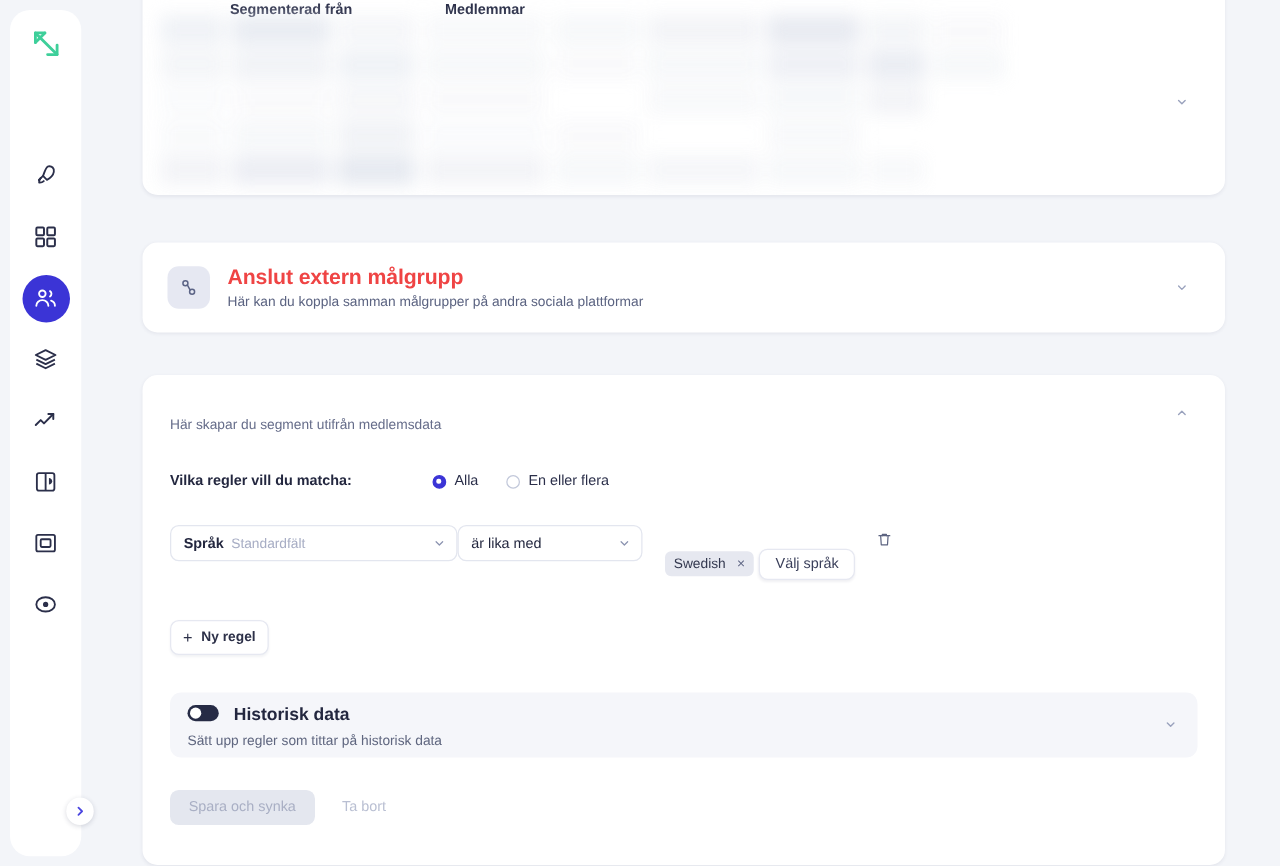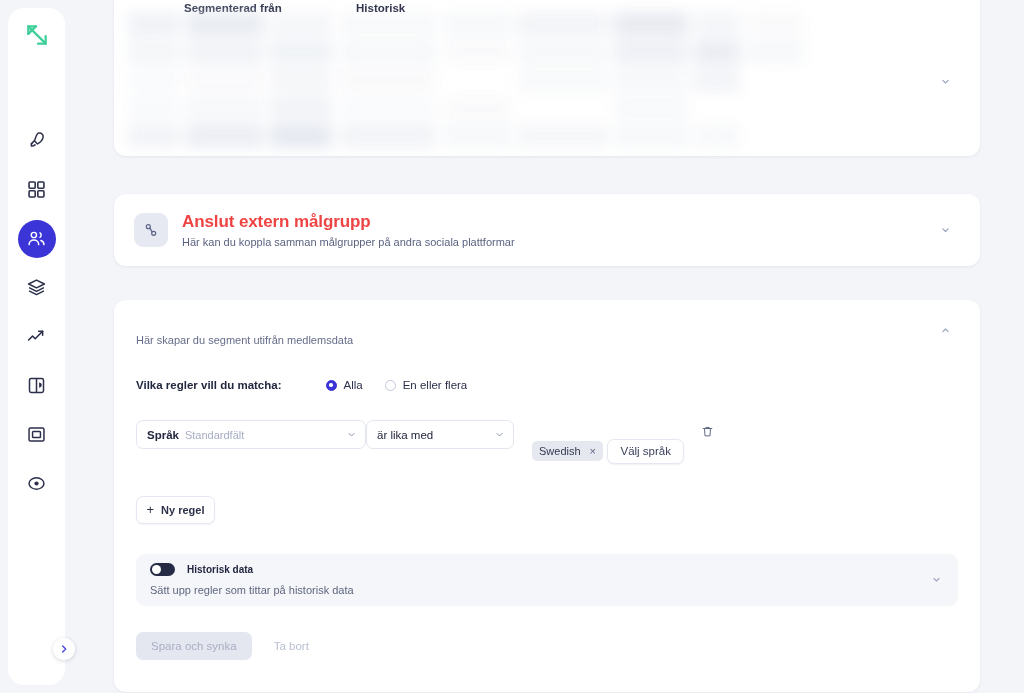--- a/index.html
+++ b/index.html
@@ -132,21 +132,21 @@
     padding: 26px 22px 0 22px;
   }
   .rules-title { font-size: 18px; font-weight: bold; color: #23273f; letter-spacing: -.2px; }
   .rules-sub { font-size: 11px; color: #666d8a; margin-top: 8px; }
   .rules-chevron { position: absolute; right: 30px; top: 26px; color: #9aa2bd; }
 
   .match-row {
     display: flex; align-items: center; margin-top: 33px;
   }
   .match-label { font-size: 11.5px; font-weight: bold; color: #23273f; }
-  .radio-grp { display: flex; align-items: center; margin-left: 32px; padding-left: 12px; }
+  .radio-grp { display: flex; align-items: center; margin-left: 52px; padding-left: 12px; }
   .radio-opt { display: flex; align-items: center; margin-right: 22px; }
   .radio-dot {
     width: 11px; height: 11px; border-radius: 50%;
     border: 1px solid #c2c8da; background: #fff;
     display: flex; align-items: center; justify-content: center;
     flex: 0 0 auto;
   }
   .radio-opt.sel .radio-dot { border-color: #3b34d6; background: #3b34d6; }
   .radio-opt.sel .radio-dot::after {
     content: ""; width: 3.5px; height: 3.5px; border-radius: 50%; background: #fff;
@@ -208,21 +208,21 @@
   }
   .hist-top { display: flex; align-items: center; }
   .toggle {
     width: 25px; height: 13px; border-radius: 7px;
     background: #262b45; position: relative; flex: 0 0 auto;
   }
   .toggle::after {
     content: ""; position: absolute; left: 2px; top: 2px;
     width: 9px; height: 9px; border-radius: 50%; background: #fff;
   }
-  .hist-title { font-size: 10px; font-weight: bold; color: #23273f; margin-left: 12px; }
+  .hist-title { font-size: 14px; font-weight: bold; color: #23273f; margin-left: 12px; }
   .hist-sub { font-size: 11px; color: #5f667f; margin-top: 8px; }
   .hist-chevron { position: absolute; right: 17px; top: 21px; color: #9aa2bd; }
 
   
   .actions { display: flex; align-items: center; margin-top: 26px; }
   .btn-save {
     height: 28px; padding: 0 15px; border-radius: 7px;
     background: #e4e7ef; color: #a9afc4;
     display: flex; align-items: center; font-size: 11.5px;
   }
@@ -321,21 +321,21 @@
   <svg viewBox="0 0 24 24" fill="none" stroke="currentColor" stroke-width="3.4" stroke-linecap="round" stroke-linejoin="round">
     <path d="M9 5l7 7-7 7"></path>
   </svg>
 </div>
 
 <div id="main">
 
   <div class="card" id="card-table">
     <div class="sk-header">
       <span class="sk-col-title" style="left:0px;">Segmenterad från</span>
-      <span class="sk-col-title" style="left:172px;">Historisk</span>
+      <span class="sk-col-title" style="left:172px;">Medlemmar</span>
     </div>
 
     <div class="sk-blur-veil">
       <div class="sk-cell" style="left:14px;  top:2px;   width:52px; height:24px; opacity:.55;"></div>
       <div class="sk-cell" style="left:72px;  top:2px;   width:78px; height:24px; opacity:.8;"></div>
       <div class="sk-cell" style="left:156px; top:2px;   width:62px; height:24px; opacity:.35;"></div>
       <div class="sk-cell" style="left:226px; top:2px;   width:96px; height:24px; opacity:.25;"></div>
       <div class="sk-cell" style="left:330px; top:2px;   width:68px; height:24px; opacity:.3;"></div>
       <div class="sk-cell" style="left:404px; top:2px;   width:90px; height:24px; opacity:.45;"></div>
       <div class="sk-cell" style="left:500px; top:2px;   width:74px; height:24px; opacity:.85;"></div>

